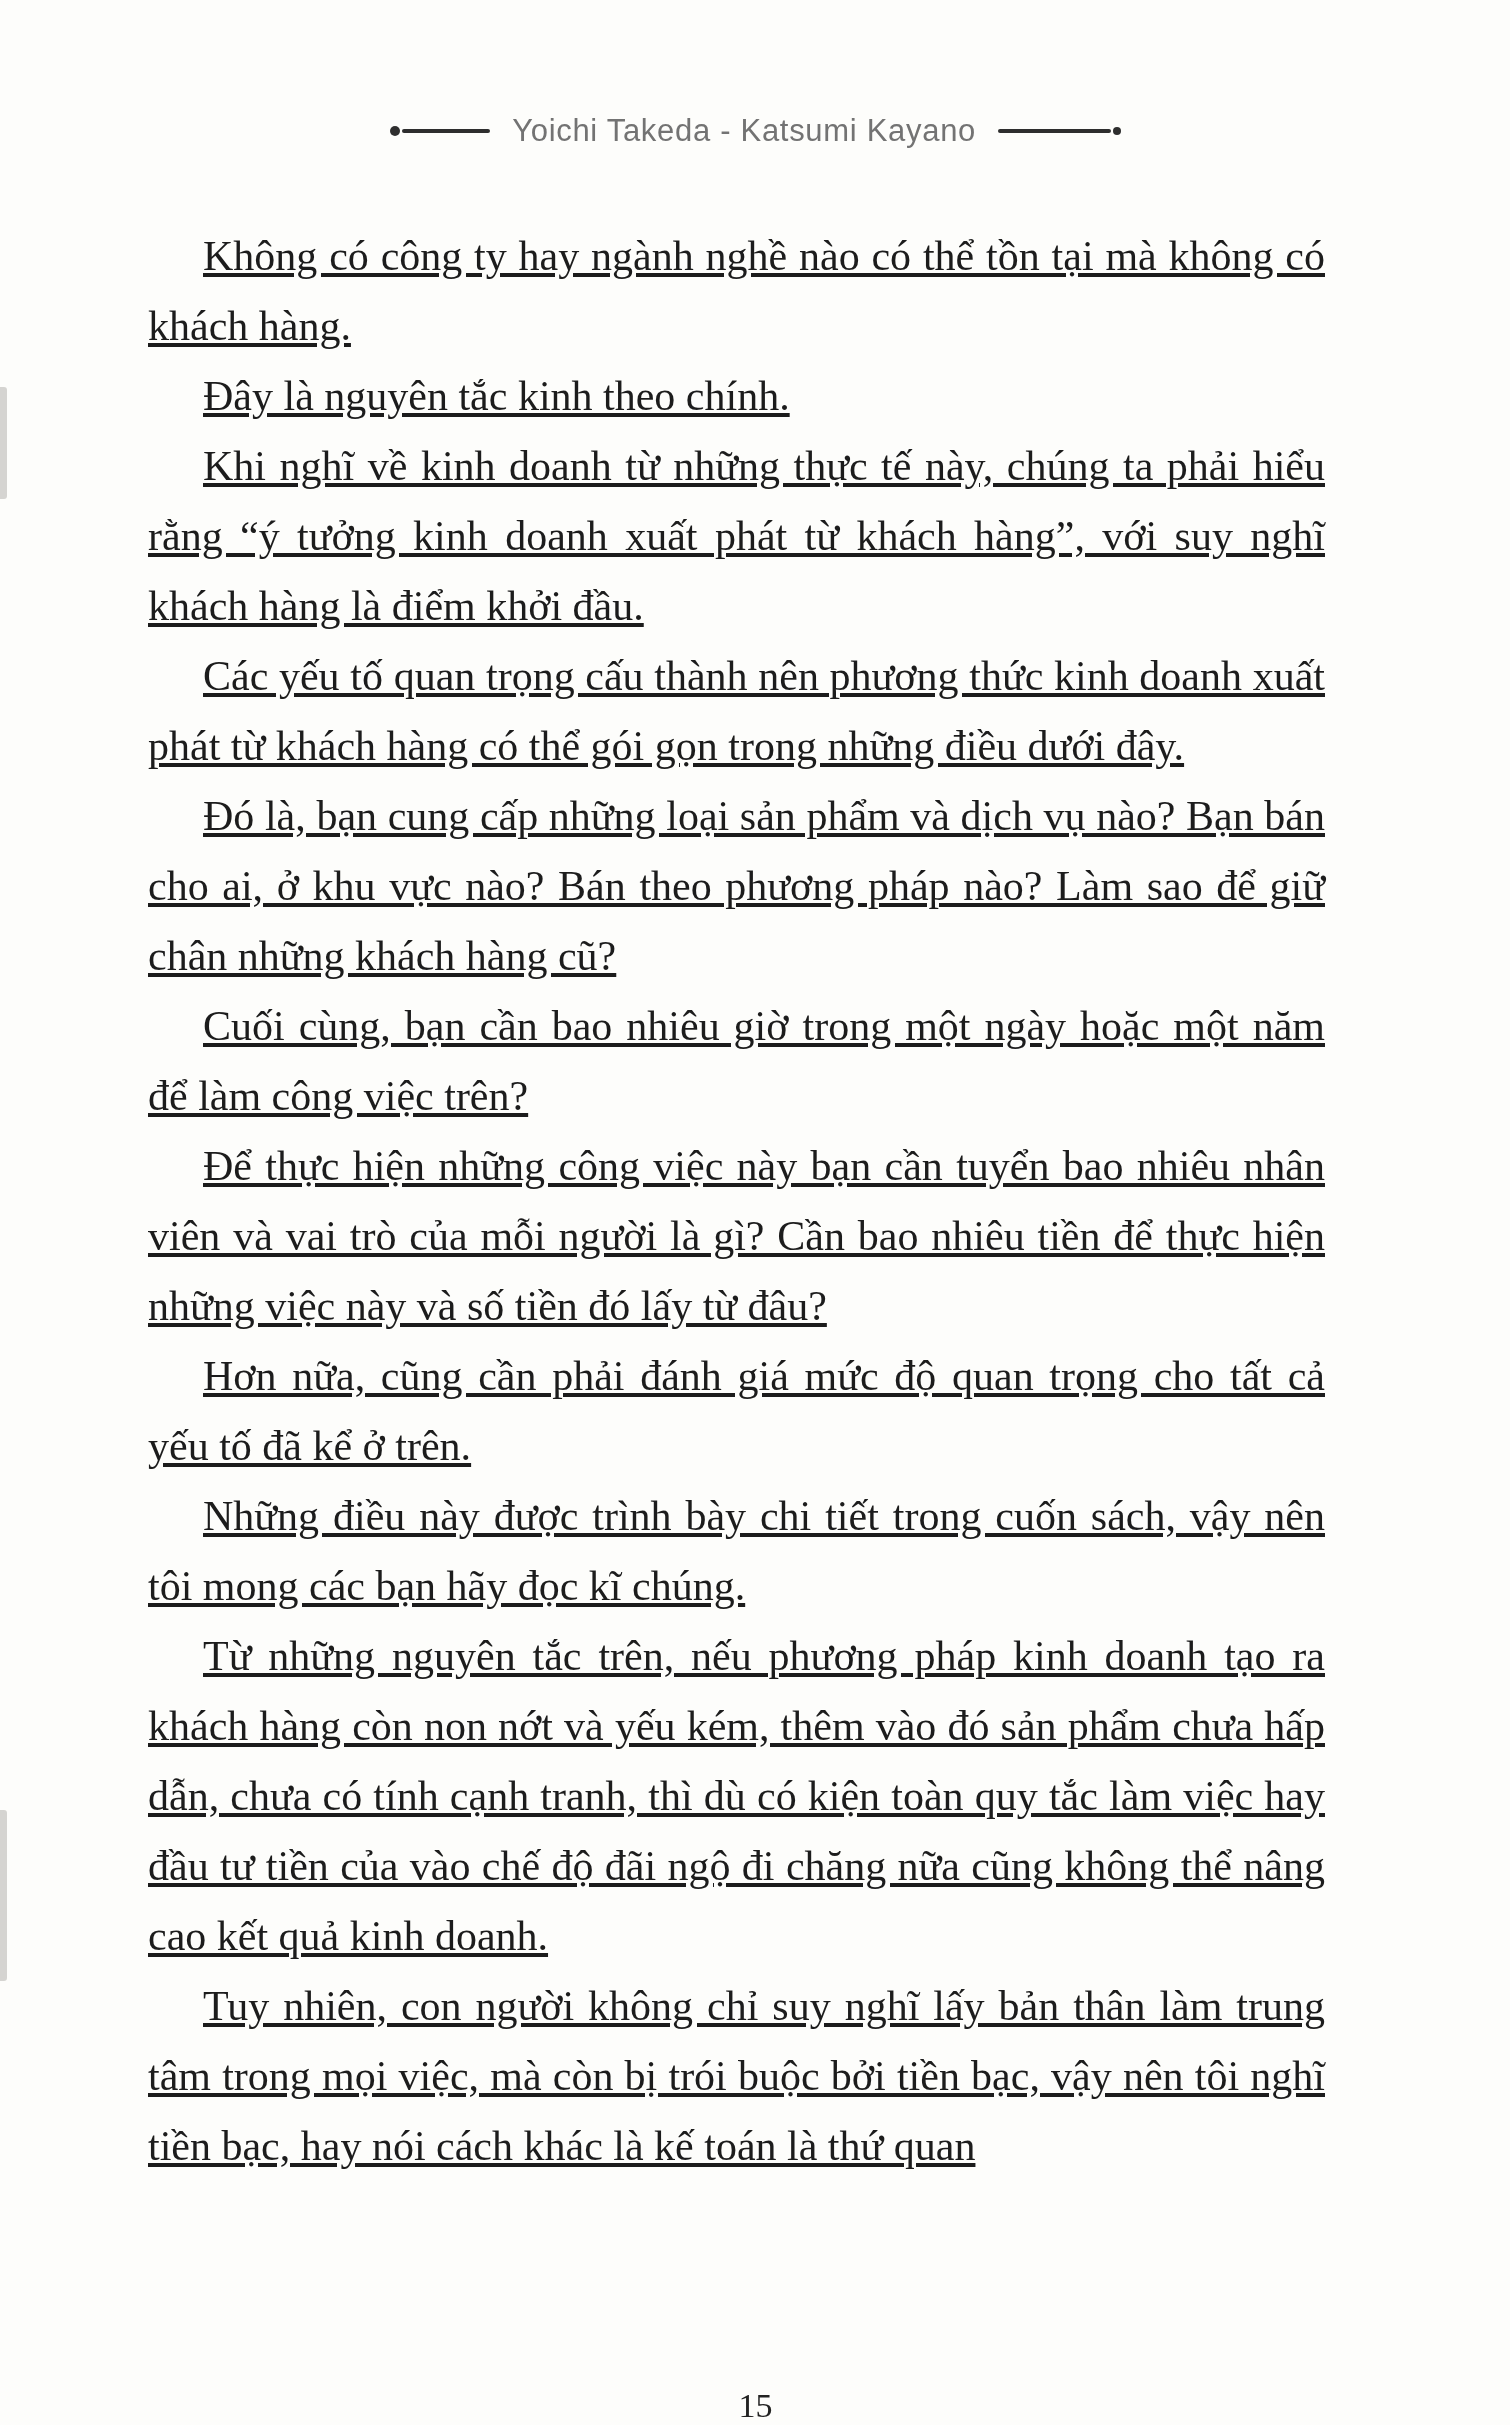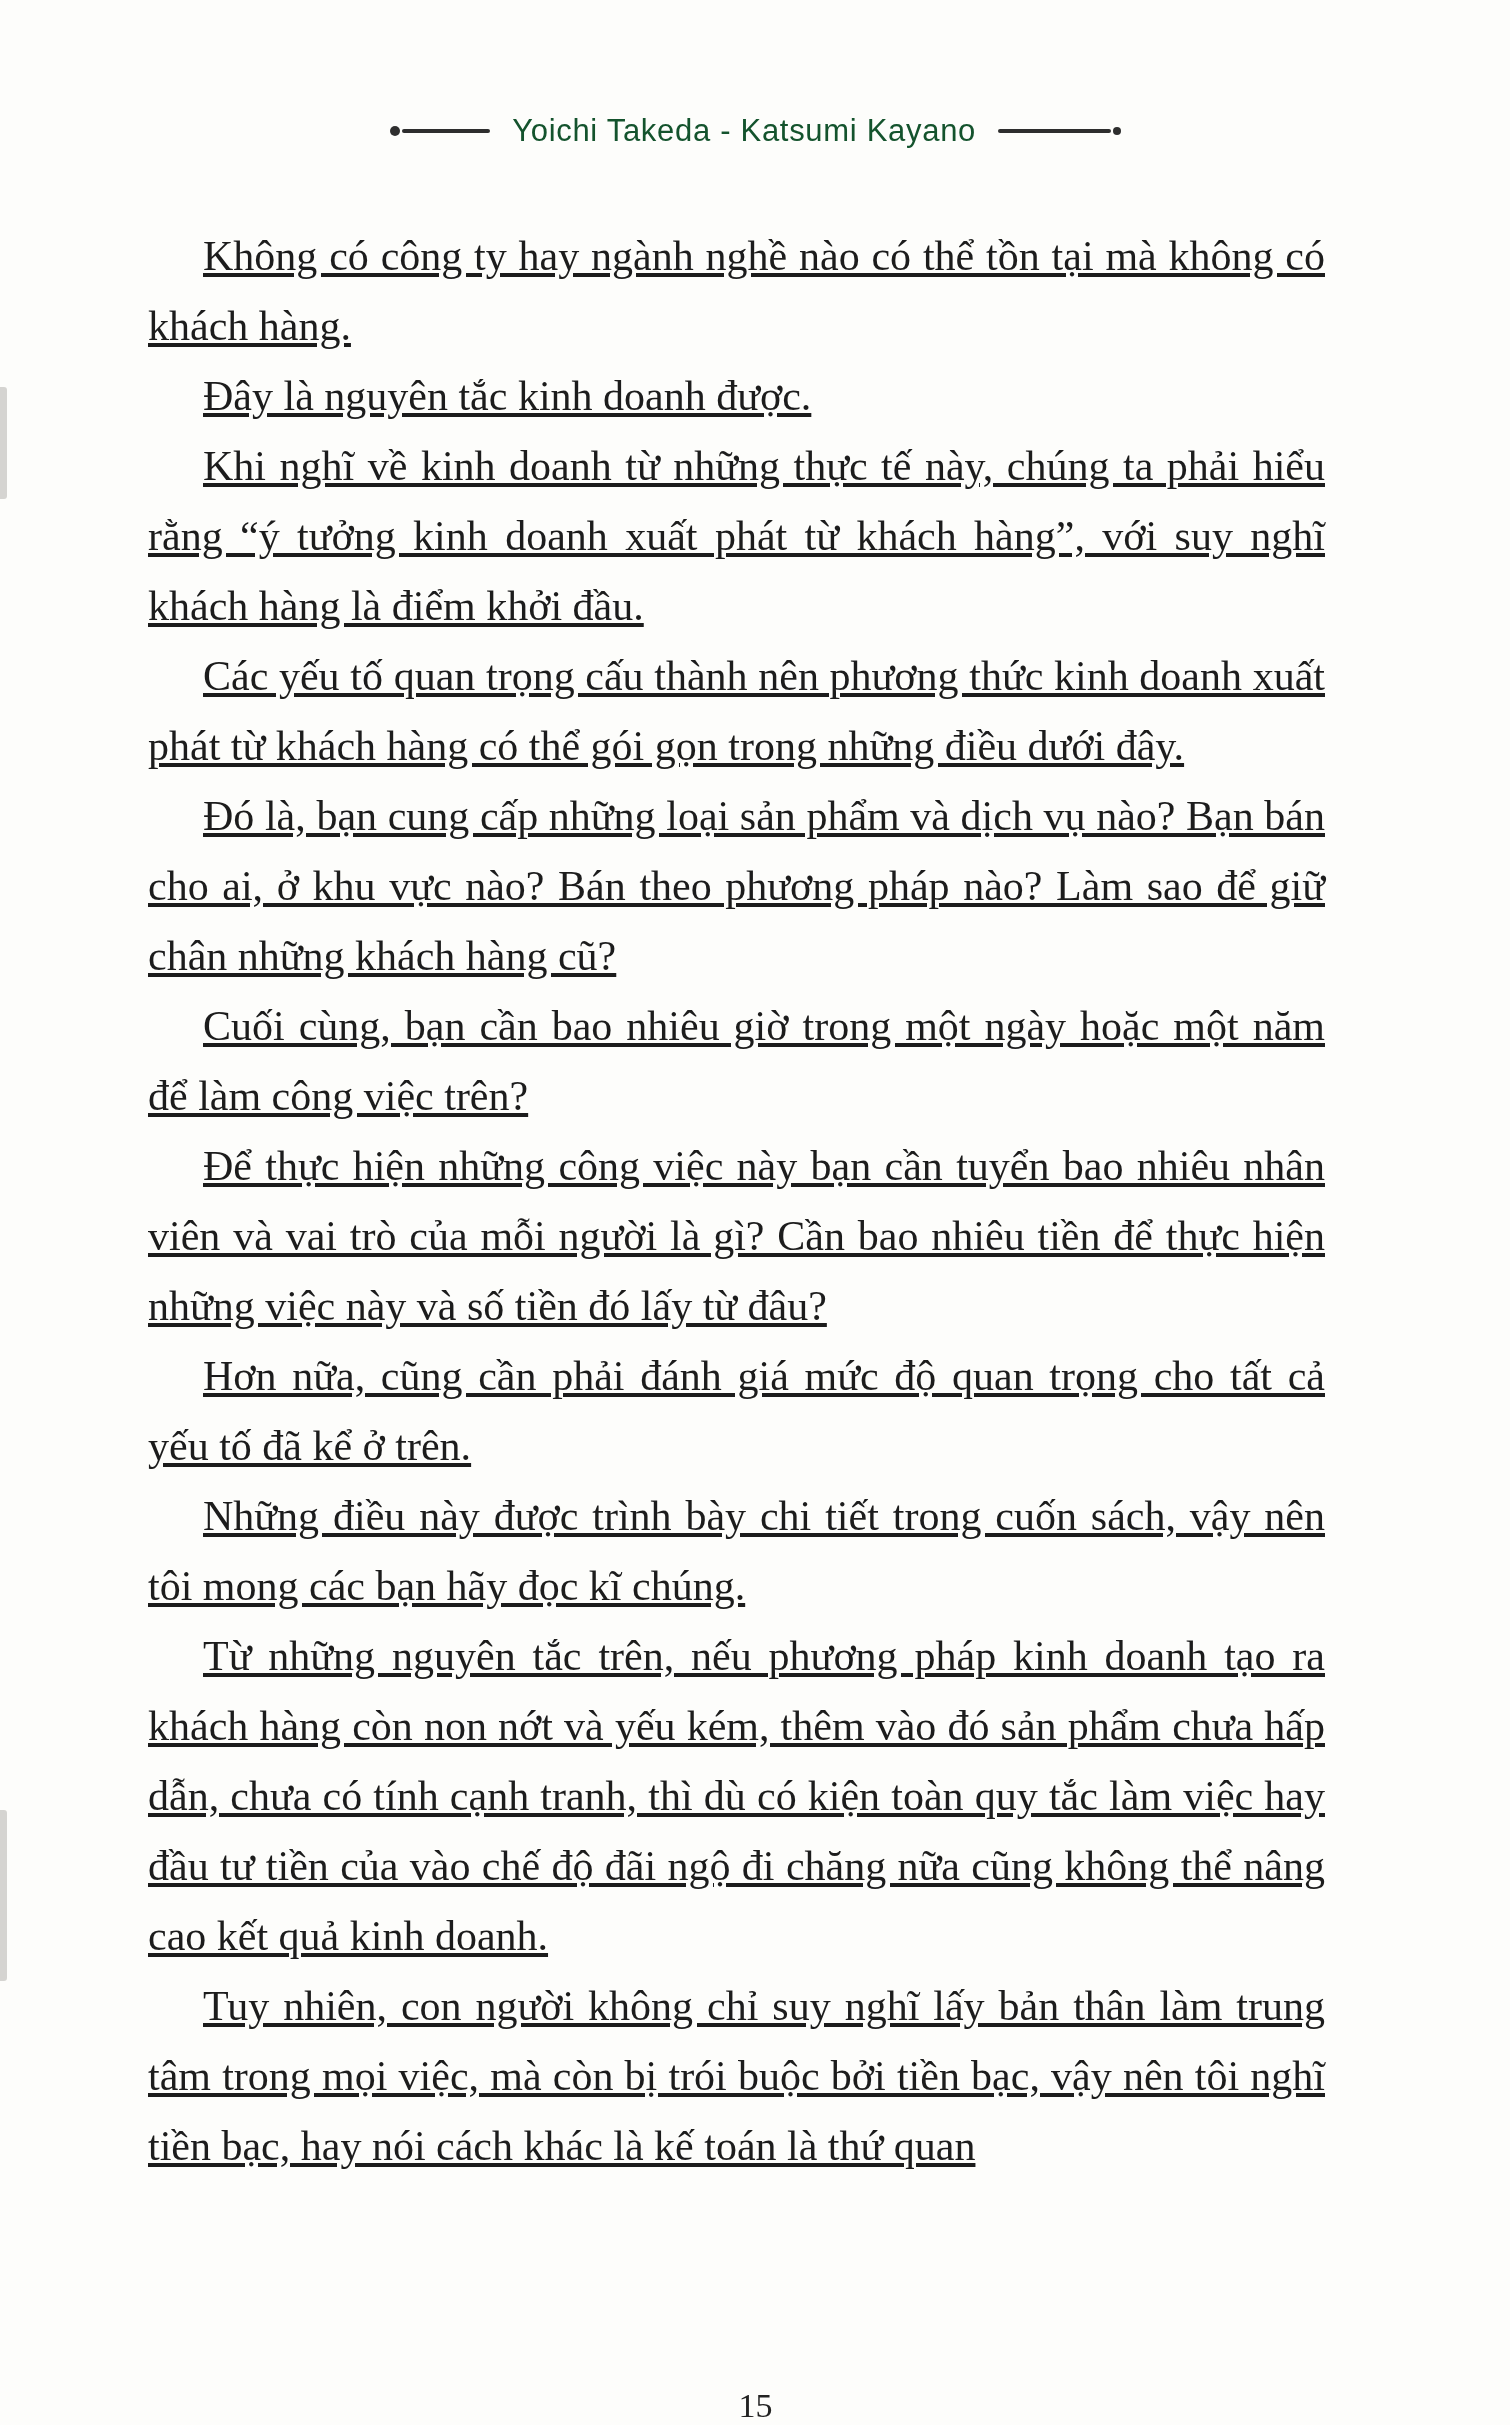--- a/index.html
+++ b/index.html
@@ -30,21 +30,21 @@
     position: absolute;
     top: 113px;
     left: 0; right: 0;
     display: flex;
     align-items: center;
     justify-content: center;
     gap: 22.3px;
     font-family: "Liberation Sans", "DejaVu Sans", sans-serif;
     font-size: 31px;
     letter-spacing: 0.7px;
-    color: #14532d;
+    color: #737373;
   }
   .ornament { display: flex; align-items: center; }
   .ornament .dot {
     border-radius: 50%;
     background: #2e2e2e;
   }
   .ornament.left  .dot { width: 10.4px; height: 10.4px; margin-right: 1.5px; }
   .ornament.right .dot { width: 8.2px; height: 8.2px; margin-left: 1.5px; }
   .ornament .line {
     height: 3.7px;
@@ -97,21 +97,21 @@
     </span>
     <span>Yoichi Takeda - Katsumi Kayano</span>
     <span class="ornament right">
       <span class="line"></span>
       <span class="dot"></span>
     </span>
   </div>
 
   <div class="body-text">
     <p>Không có công ty hay ngành nghề nào có thể tồn tại mà không có khách hàng.</p>
-    <p>Đây là nguyên tắc kinh doanh được.</p>
+    <p>Đây là nguyên tắc kinh theo chính.</p>
     <p>Khi nghĩ về kinh doanh từ những thực tế này, chúng ta phải hiểu rằng “ý tưởng kinh doanh xuất phát từ khách hàng”, với suy nghĩ khách hàng là điểm khởi đầu.</p>
     <p>Các yếu tố quan trọng cấu thành nên phương thức kinh doanh xuất phát từ khách hàng có thể gói gọn trong những điều dưới đây.</p>
     <p>Đó là, bạn cung cấp những loại sản phẩm và dịch vụ nào? Bạn bán cho ai, ở khu vực nào? Bán theo phương pháp nào? Làm sao để giữ chân những khách hàng cũ?</p>
     <p>Cuối cùng, bạn cần bao nhiêu giờ trong một ngày hoặc một năm để làm công việc trên?</p>
     <p>Để thực hiện những công việc này bạn cần tuyển bao nhiêu nhân viên và vai trò của mỗi người là gì? Cần bao nhiêu tiền để thực hiện những việc này và số tiền đó lấy từ đâu?</p>
     <p>Hơn nữa, cũng cần phải đánh giá mức độ quan trọng cho tất cả yếu tố đã kể ở trên.</p>
     <p>Những điều này được trình bày chi tiết trong cuốn sách, vậy nên tôi mong các bạn hãy đọc kĩ chúng.</p>
     <p>Từ những nguyên tắc trên, nếu phương pháp kinh doanh tạo ra khách hàng còn non nớt và yếu kém, thêm vào đó sản phẩm chưa hấp dẫn, chưa có tính cạnh tranh, thì dù có kiện toàn quy tắc làm việc hay đầu tư tiền của vào chế độ đãi ngộ đi chăng nữa cũng không thể nâng cao kết quả kinh doanh.</p>
     <p>Tuy nhiên, con người không chỉ suy nghĩ lấy bản thân làm trung tâm trong mọi việc, mà còn bị trói buộc bởi tiền bạc, vậy nên tôi nghĩ tiền bạc, hay nói cách khác là kế toán là thứ quan</p>
   </div>

